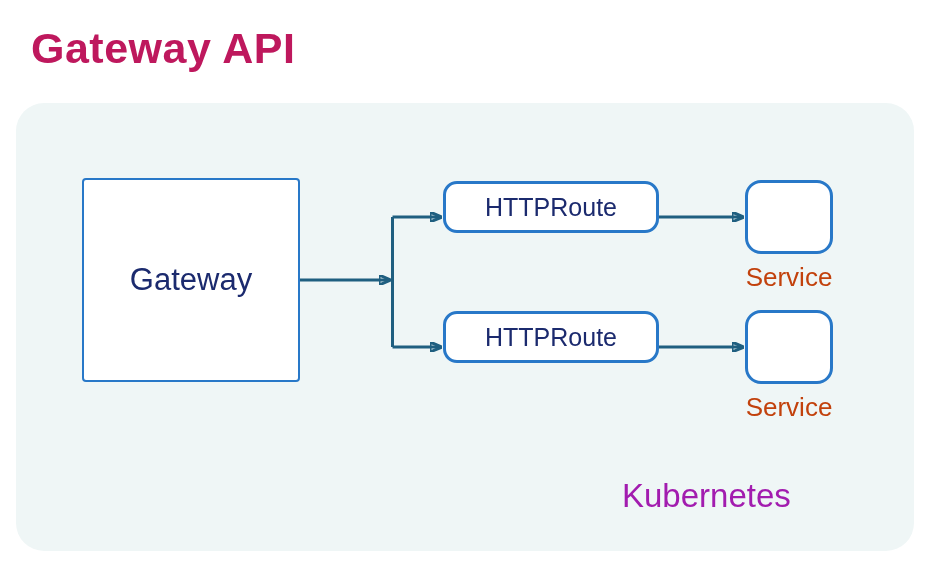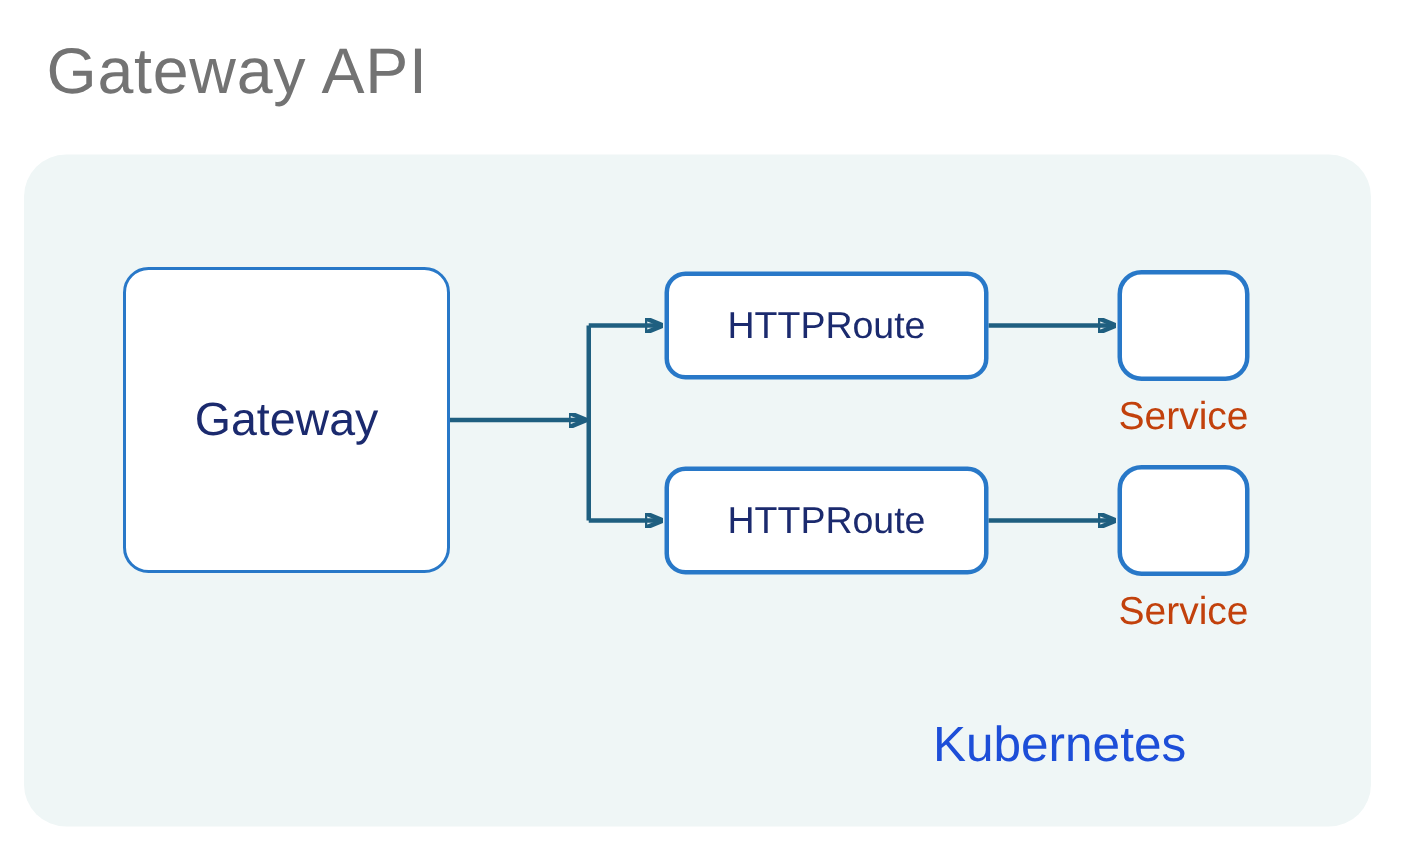--- a/index.html
+++ b/index.html
@@ -8,59 +8,59 @@
     background: #ffffff;
     font-family: "Liberation Sans", sans-serif;
     overflow: hidden;
   }
   .page { position: relative; width: 952px; height: 578px; }
 
   .page-title {
     position: absolute;
     left: 31px; top: 24px;
     font-size: 43px;
-    font-weight: 400;
+    font-weight: 700;
     letter-spacing: 0.5px;
-    color: #737373;
+    color: #be185d;
   }
 
   .cluster {
     position: absolute;
     left: 16px; top: 103px;
     width: 898px; height: 448px;
     background: #eff6f6;
     border-radius: 28px;
   }
   .cluster-label {
     position: absolute;
     left: 622px; top: 477px;
     font-size: 33px;
     font-weight: 500;
-    color: #1d4ed8;
+    color: #a21caf;
   }
 
   .node {
     position: absolute;
     background: #ffffff;
     border: 3px solid #2878c8;
     display: flex;
     align-items: center;
     justify-content: center;
     color: #1b2a6e;
   }
   .node-gateway {
     left: 82px; top: 178px;
     width: 218px; height: 204px;
     border-width: 2.5px;
-    border-radius: 17px;
+    border-radius: 4px;
     font-size: 31px;
   }
   .node-httproute {
     left: 443px;
-    width: 216px; height: 72px;
+    width: 216px; height: 52px;
     border-radius: 14px;
     font-size: 25px;
   }
   .node-httproute.first  { top: 181px; }
   .node-httproute.second { top: 311px; }
 
   .node-service {
     left: 745px;
     width: 88px; height: 74px;
     border-radius: 16px;

